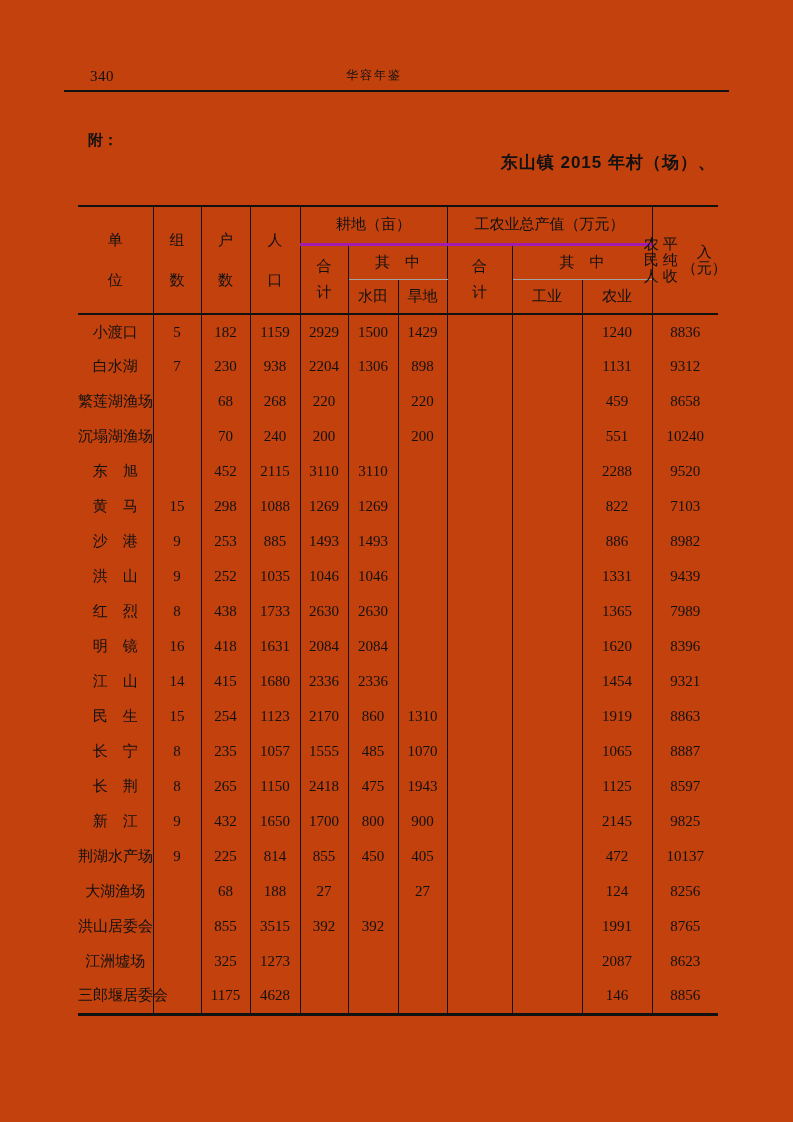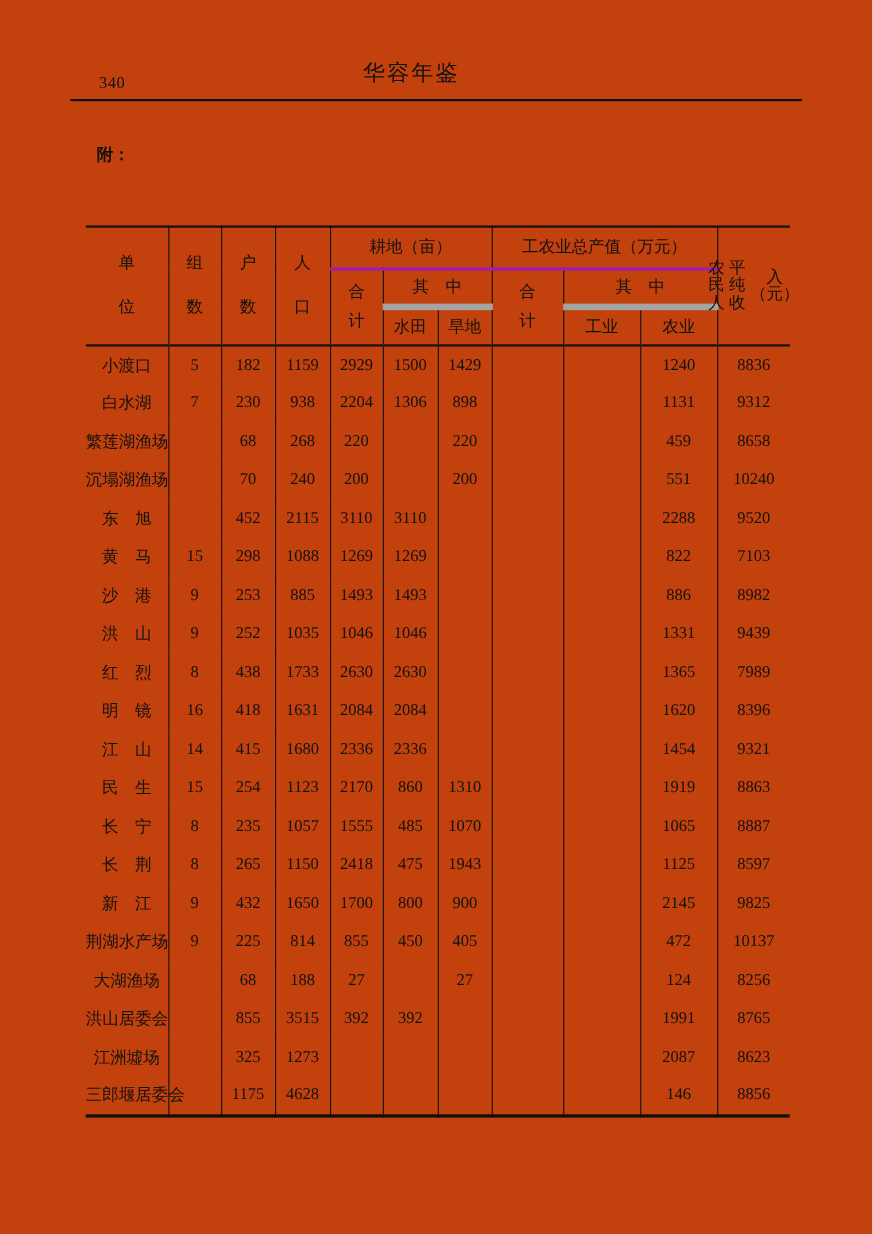--- a/index.html
+++ b/index.html
@@ -16,23 +16,23 @@
   }
   
   .page-number {
     position: absolute;
     left: 90px; top: 68px;
     font-size: 15px;
     letter-spacing: 0.5px;
   }
   .book-title {
     position: absolute;
-    left: 0; right: 45px; top: 53px;
+    left: 0; right: 45px; top: 67px;
     text-align: center;
-    font-size: 20px;
+    font-size: 12px;
     letter-spacing: 2px;
   }
   .head-rule {
     position: absolute;
     left: 64px; top: 90px;
     width: 665px; height: 2px;
     background: #111111;
   }
   
   .note-label {
@@ -65,21 +65,21 @@
     text-align: center;
     vertical-align: middle;
     font-weight: normal;
     font-size: 15px;
     padding: 0;
     overflow: visible;
   }
   .no-l { border-left: none !important; }
   .no-r { border-right: none !important; }
   .grp   { border-bottom: 3px solid #a21caf; }
-  .among { border-bottom: 6px solid #a3a3a3; }
+  .among { border-bottom: 1px solid #a3a3a3; }
   .hsep  { border-bottom: 2px solid #111111; }
   .stack2 {
     display: flex; flex-direction: column;
     align-items: center; justify-content: center;
     gap: 24px; line-height: 16px;
   }
   .stack2.tight { gap: 10px; }
   .stack3 {
     display: flex; flex-direction: row;
     align-items: center; justify-content: center;
@@ -94,20 +94,21 @@
 </head>
 <body>
 
 <div class="page">
 
   <div class="page-number">340</div>
   <div class="book-title">华容年鉴</div>
   <div class="head-rule"></div>
 
   <div class="note-label">附：</div>
+  <div class="table-title">东山镇 2015 年村（场）、</div>
 
   <div class="tbl-wrap">
     <table class="tbl">
       <colgroup>
         <col style="width:75px">
           <col style="width:48px">
           <col style="width:49px">
         <col style="width:50px">
           <col style="width:48px">
           <col style="width:50px">

